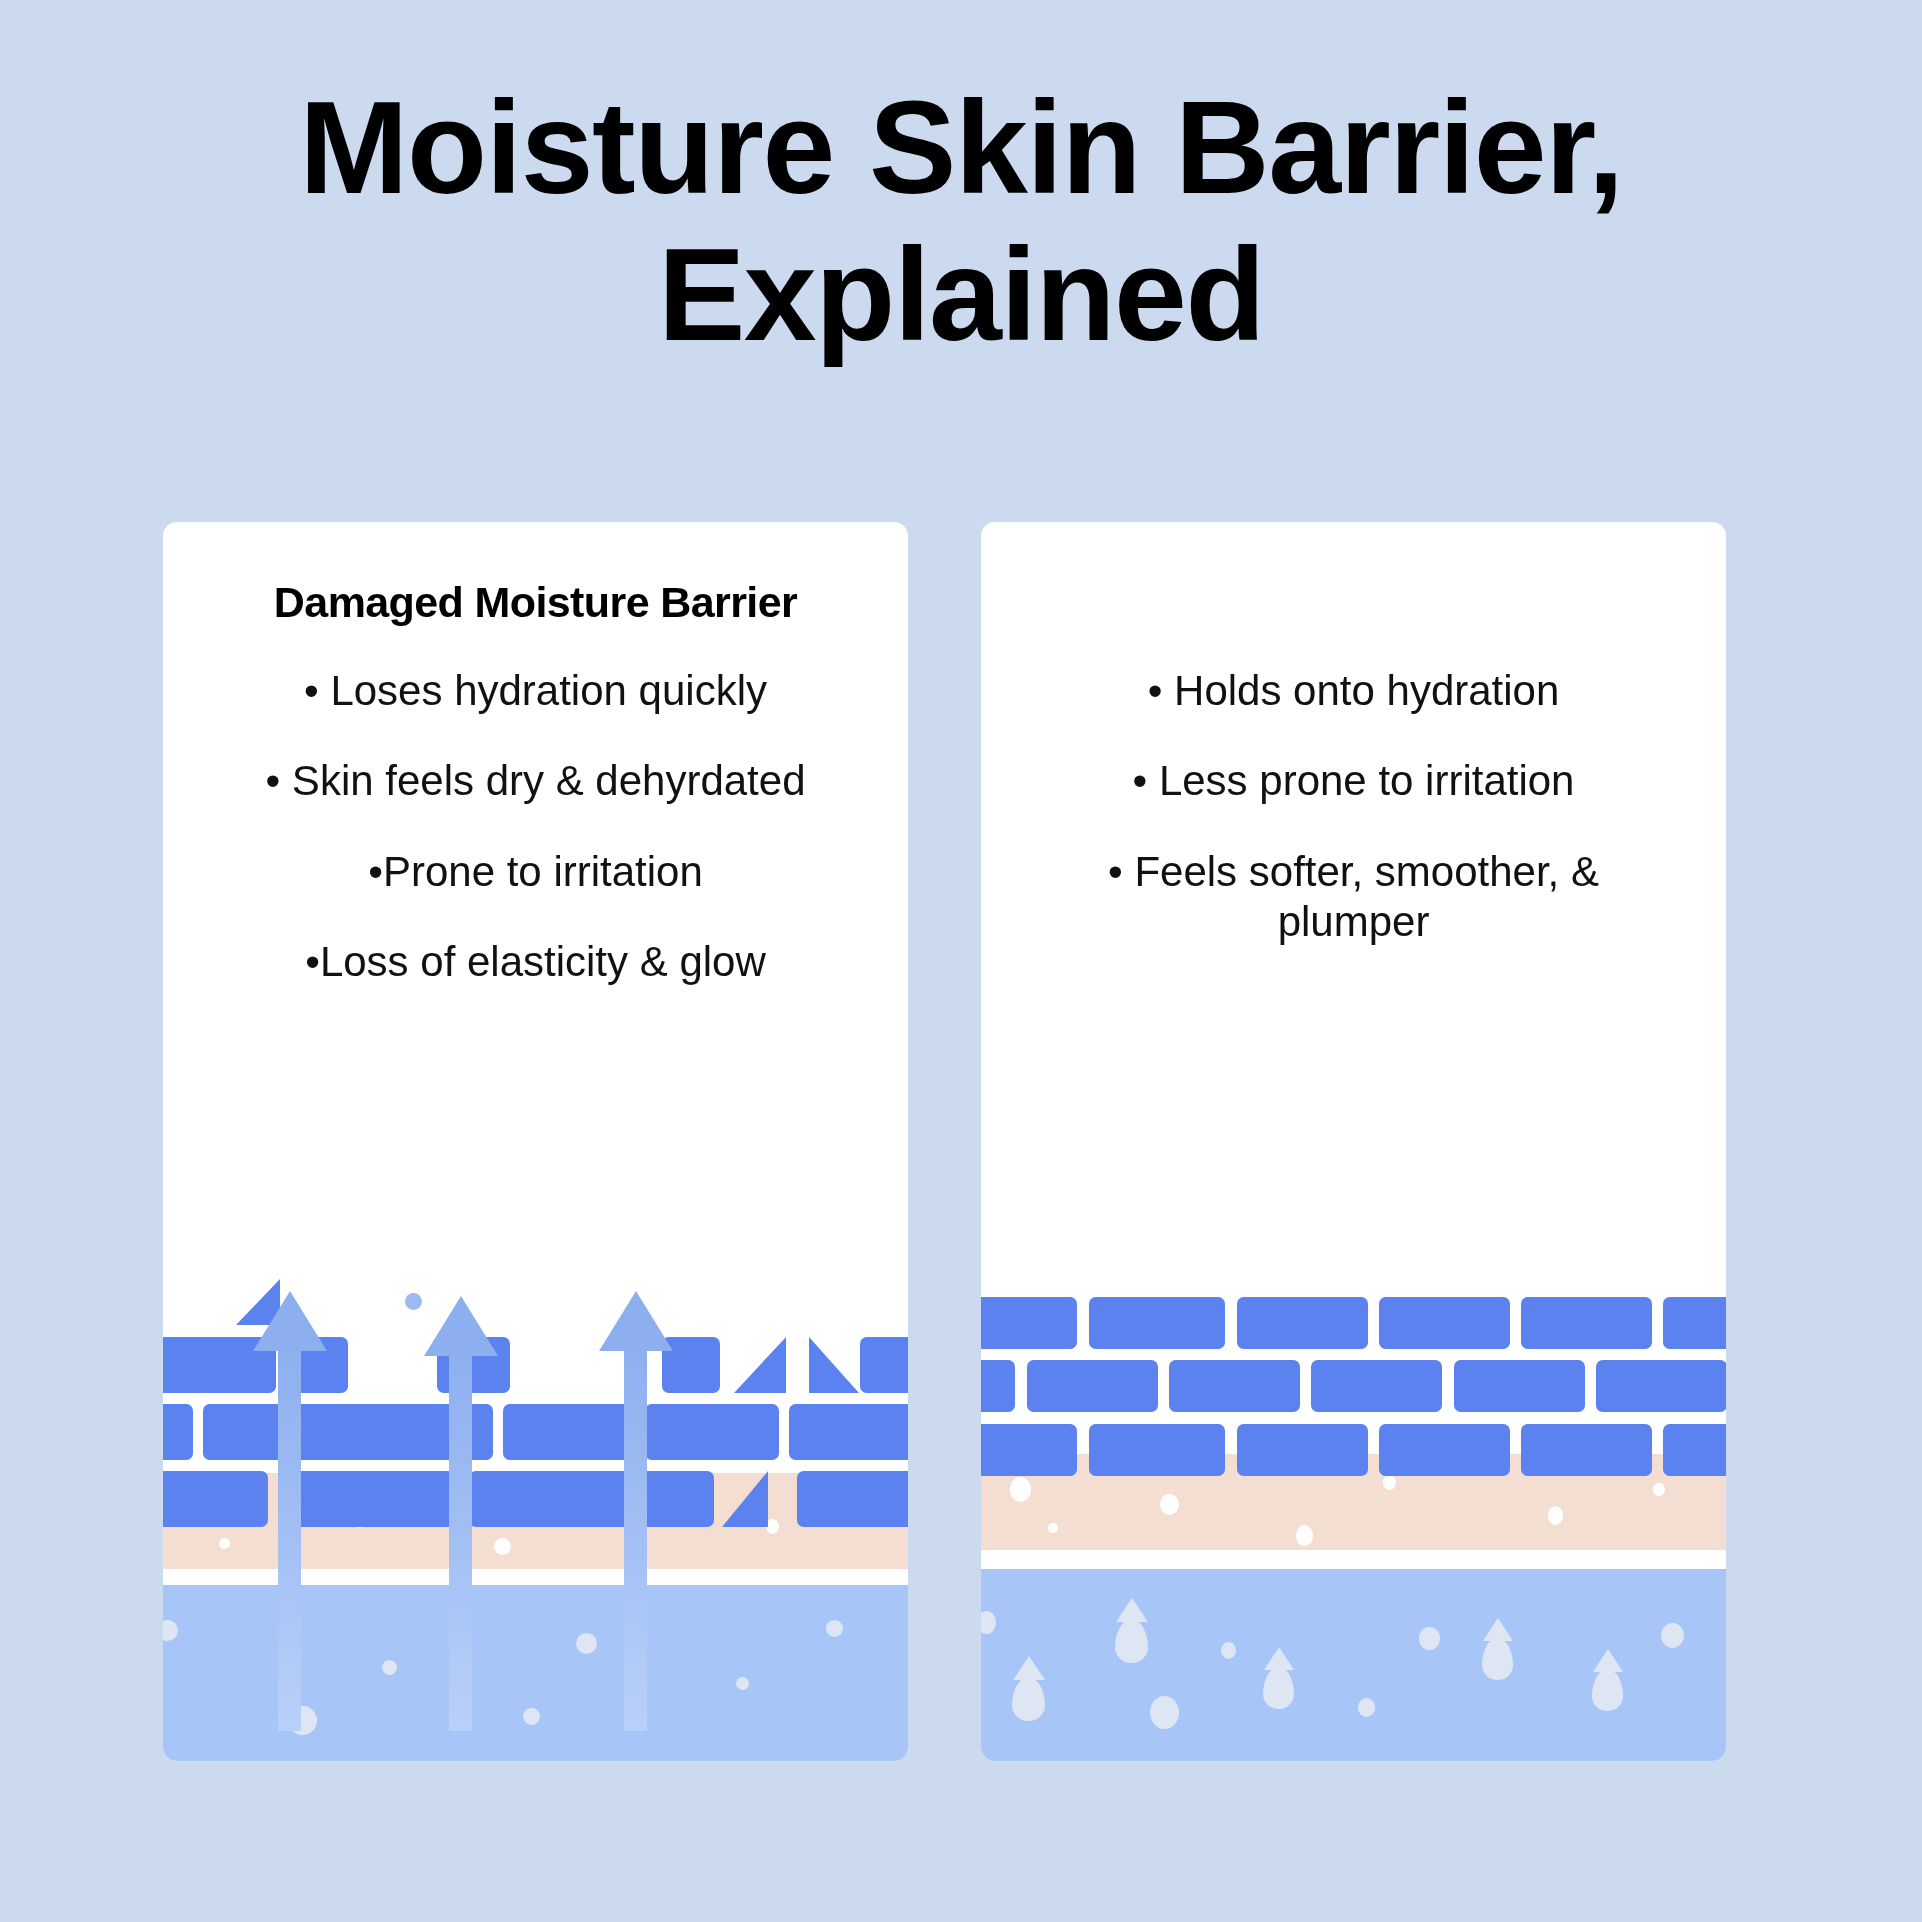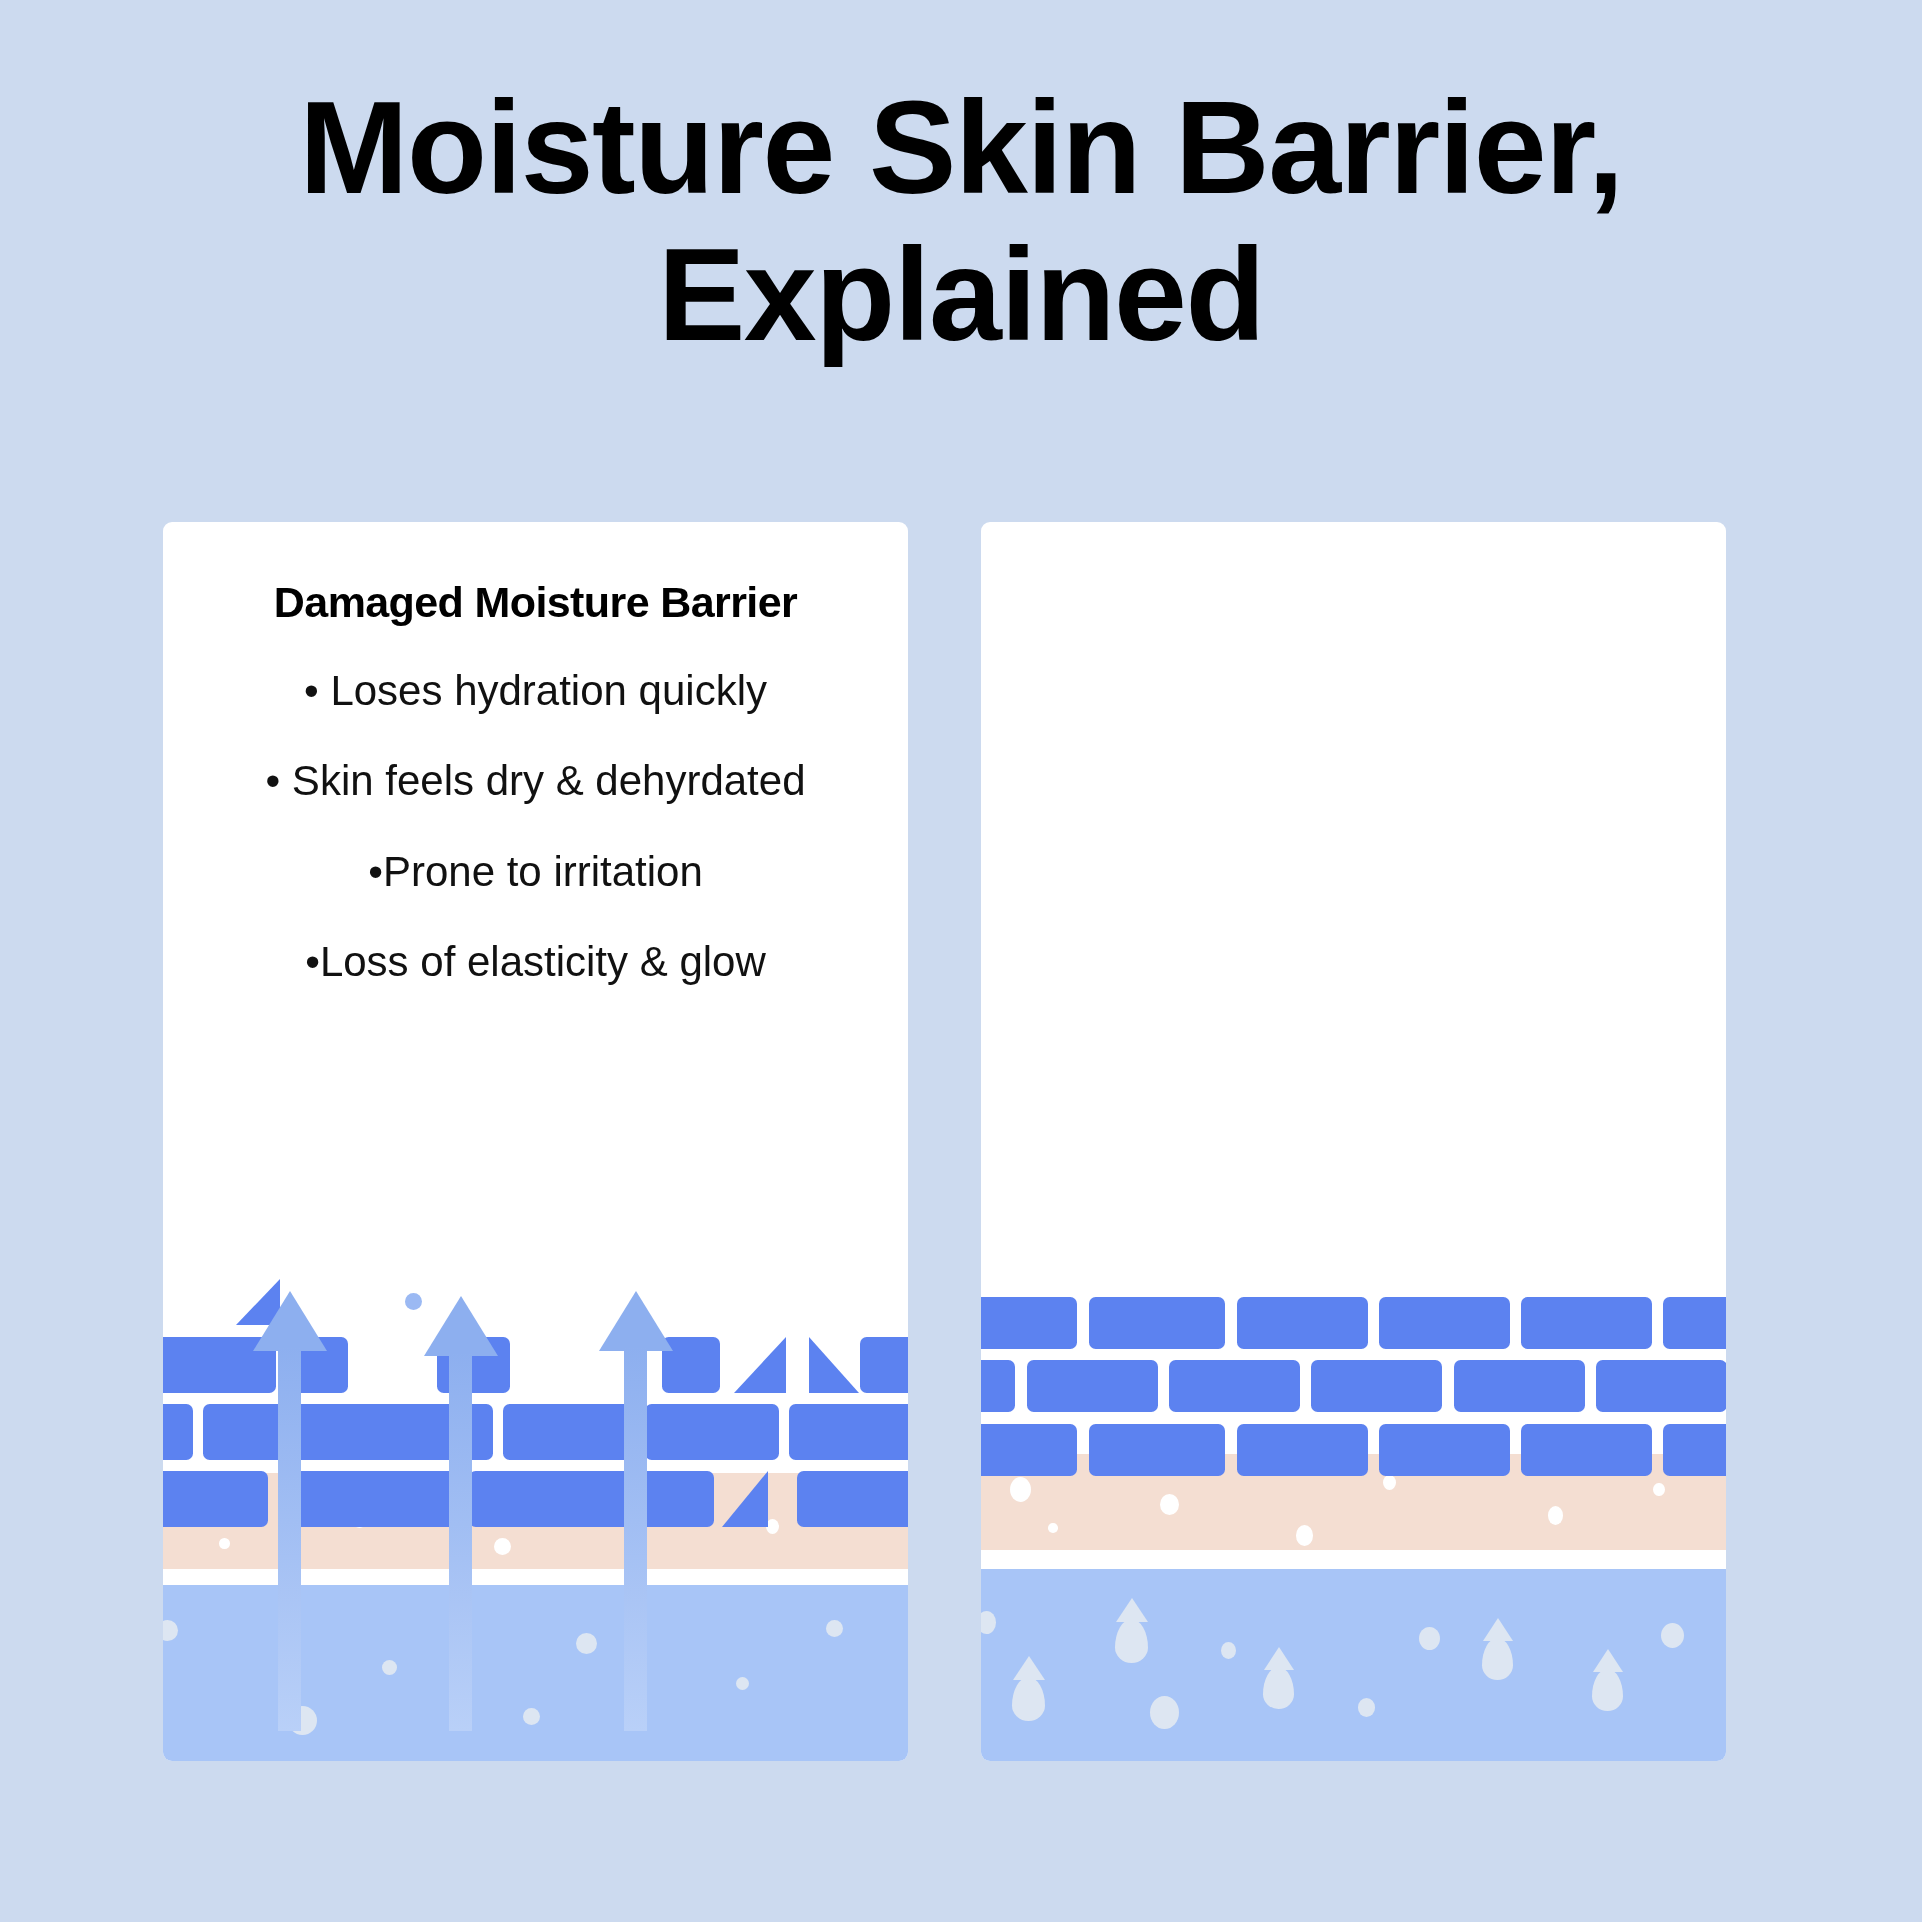--- a/index.html
+++ b/index.html
@@ -25,21 +25,21 @@
     position:absolute;
     left:163px;top:522px;
     width:1585px;height:1239px;
     display:flex;
     gap:73px;
   }
   .card{
     position:relative;
     width:745px;
     background:#ffffff;
-    border-radius:9px;
+    border-radius:14px;
     overflow:hidden;
     flex:0 0 auto;
   }
   .card-title{
     position:absolute;
     left:0;right:0;top:56px;
     text-align:center;
     font-size:43px;
     font-weight:700;
     letter-spacing:-0.6px;
@@ -186,20 +186,25 @@
         <div class="arrow" style="left:0;top:56px;height:379px;"></div>
       </div>
       <div style="position:absolute;left:461px;top:9.6px;">
         <div class="arrow-head" style="left:-25px;top:0;"></div>
         <div class="arrow" style="left:0;top:56px;height:384px;"></div>
       </div>
     </div>
   </div>
 
   <div class="card">
+    <div class="bullets">
+      <div class="bullet">• Holds onto hydration</div>
+      <div class="bullet">•  Less prone to irritation</div>
+      <div class="bullet" style="padding:0 92px;">•  Feels softer, smoother, &amp; plumper</div>
+    </div>
 
     <div class="illus">
 
       <div class="pink" style="top:173px;height:96px;">
         <div class="spot" style="left:29px;top:23px;width:21px;height:25px;"></div>
         <div class="spot" style="left:67px;top:69px;width:9.6px;height:9.6px;"></div>
         <div class="spot" style="left:179px;top:40px;width:19px;height:21px;"></div>
         <div class="spot" style="left:315px;top:71px;width:17.3px;height:21px;"></div>
         <div class="spot" style="left:402px;top:21px;width:13.4px;height:15.4px;"></div>
         <div class="spot" style="left:567px;top:52px;width:15.4px;height:19px;"></div>

